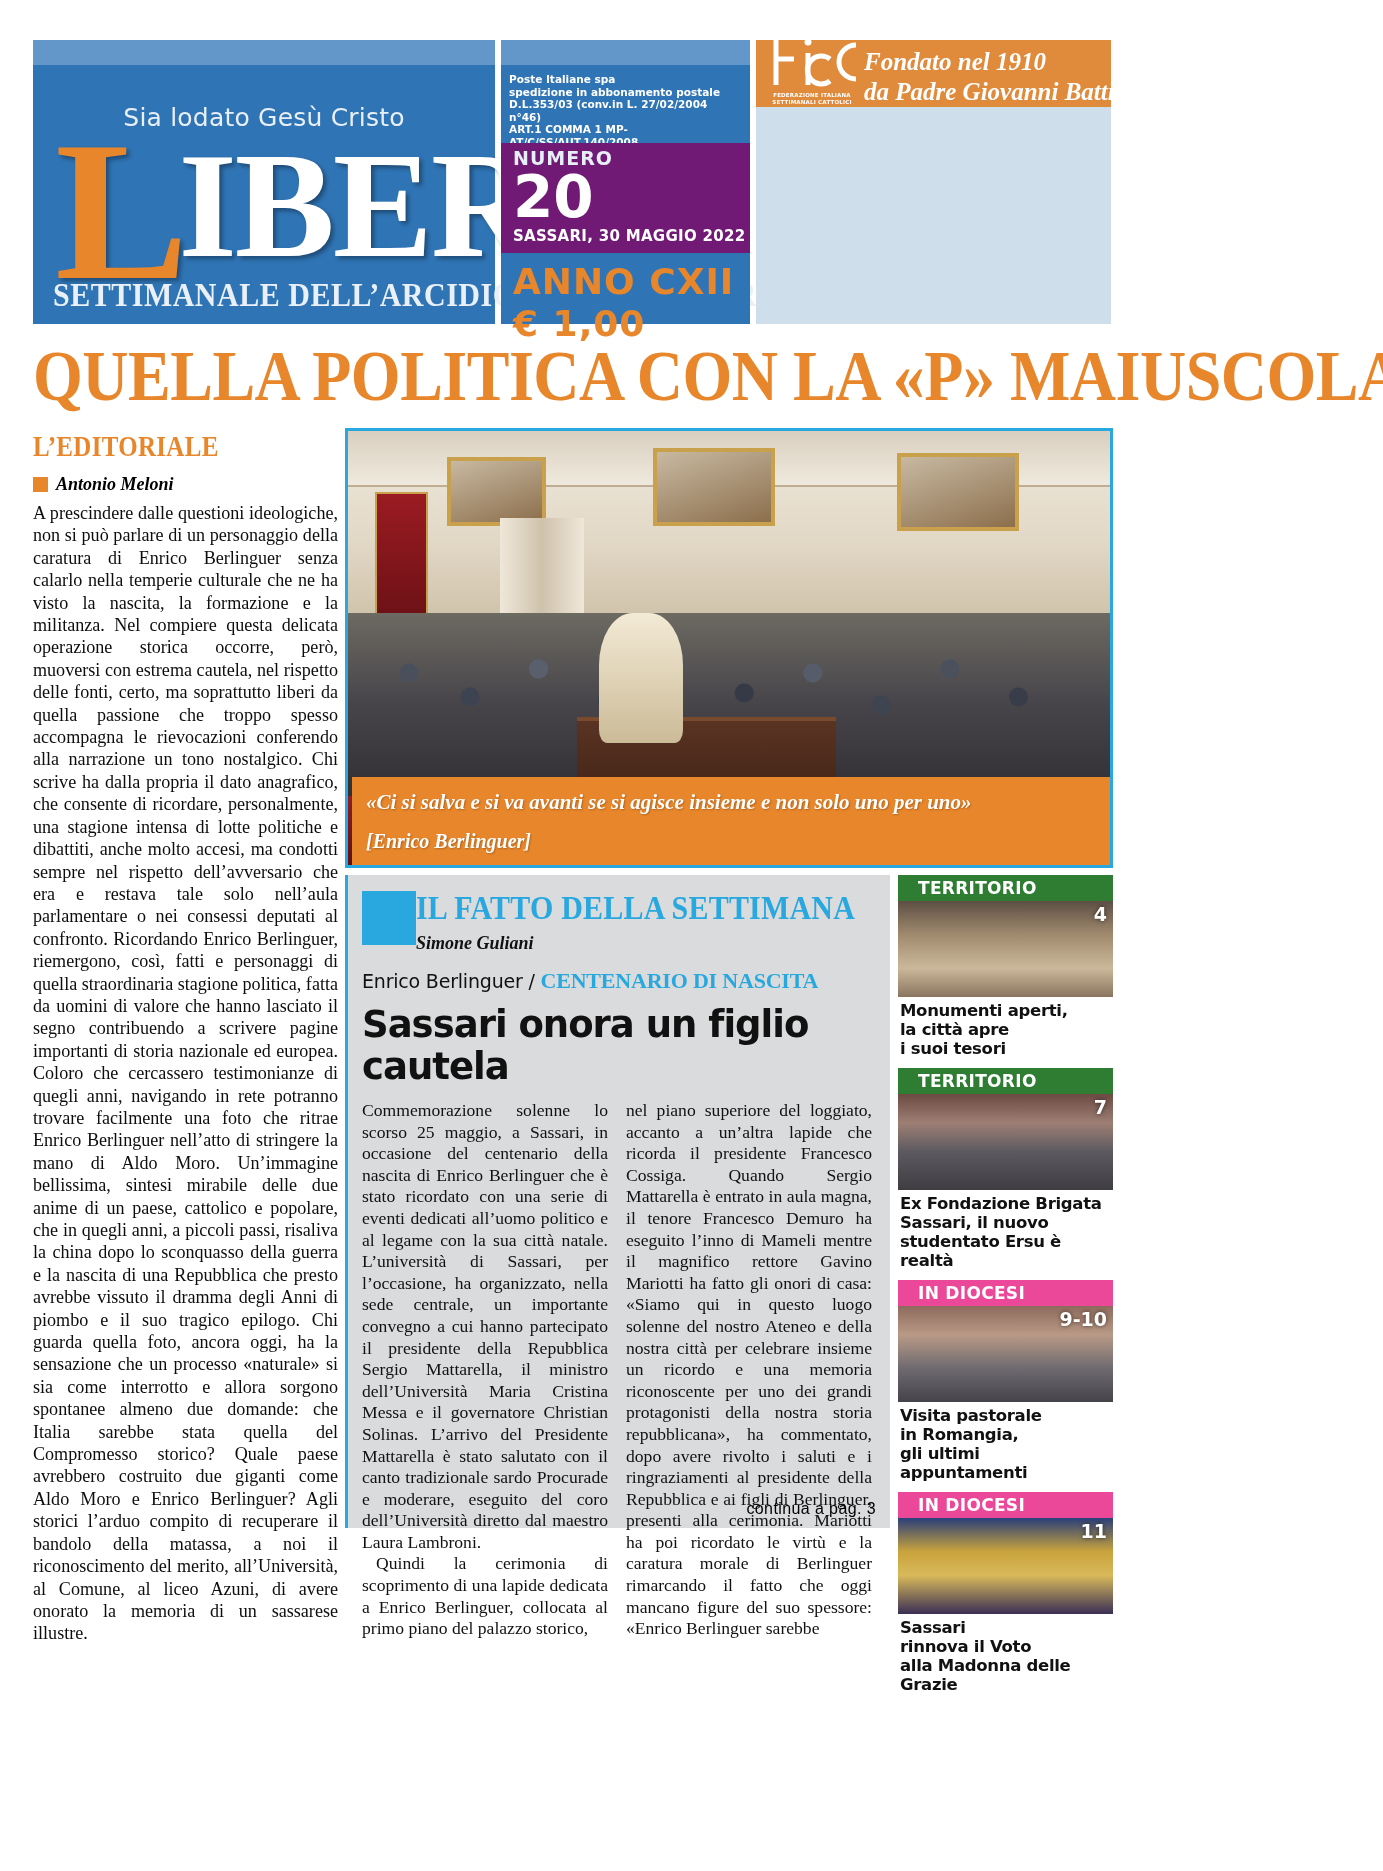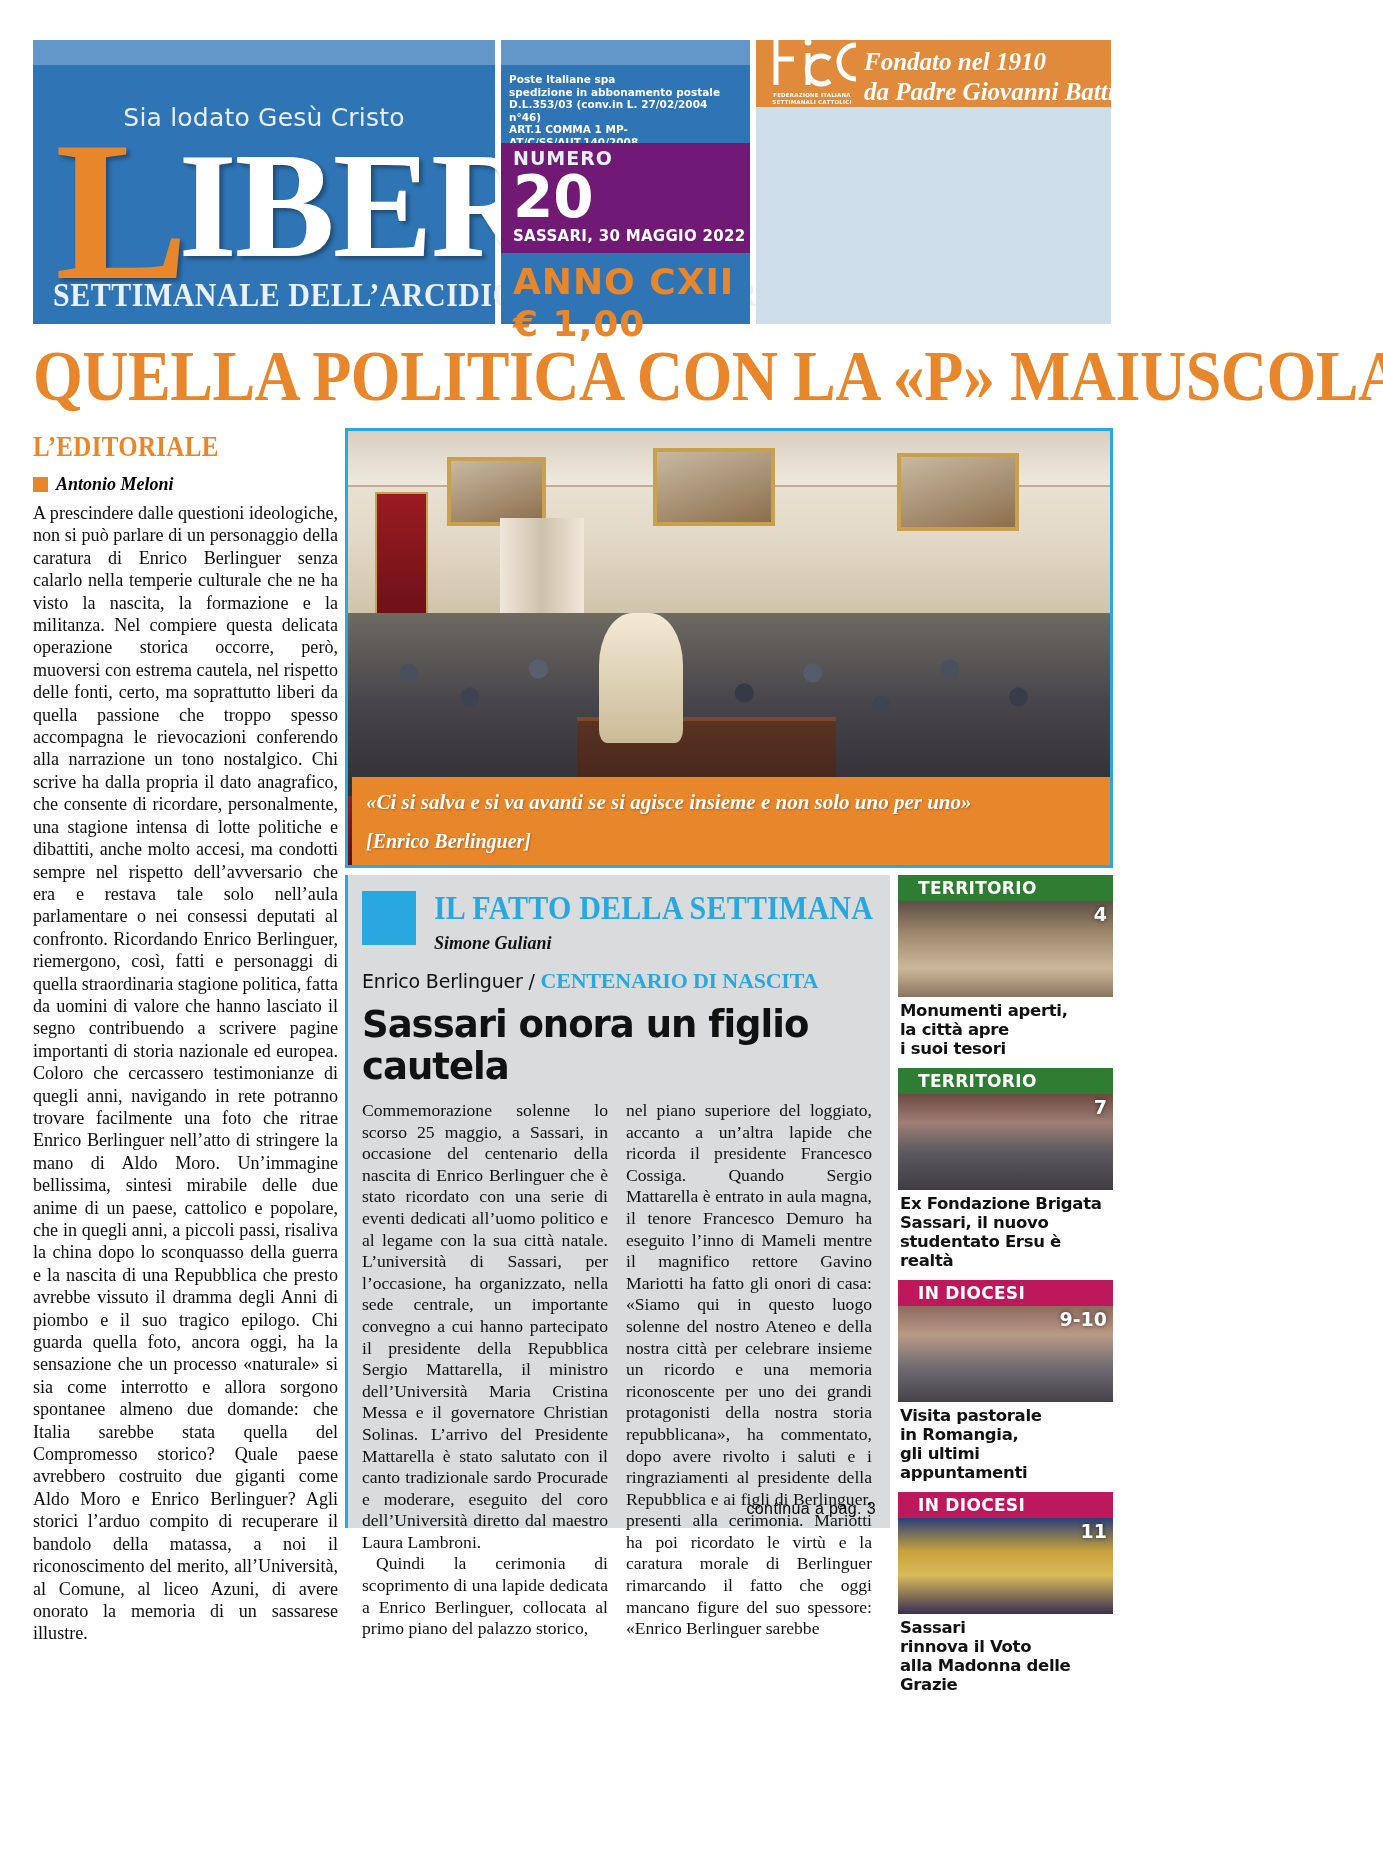--- a/index.html
+++ b/index.html
@@ -199,21 +199,21 @@
     font-size: 21px; line-height: 27px;
     text-shadow: 1px 1px 2px rgba(0,0,0,.25);
   }
   .hero-caption .src { display: block; margin-top: 12px; font-size: 20px; }
 
   
   .feature {
     position: absolute; left: 345px; top: 875px; width: 545px; height: 653px;
     background: #d9dbdc; border-left: 3px solid #29a8e0; padding: 14px 12px 8px 14px;
   }
-  .ft-head { display: flex; align-items: flex-start; gap: 18px; }
+  .ft-head { display: flex; align-items: flex-start; gap: 0; }
   .ft-sq { width: 54px; height: 54px; background: #29a8e0; flex: none; margin-top: 2px; }
   .ft-kicker {
     color: #29a8e0; font-family: "Liberation Serif", serif; font-weight: 700;
     font-size: 30px; letter-spacing: .2px; line-height: 32px;
     transform: scaleY(1.14); transform-origin: left top;
   }
   .ft-author {
     font-family: "Liberation Serif", serif; font-style: italic; font-weight: 700;
     font-size: 18px; color: #111; margin-top: 12px;
   }
@@ -242,21 +242,21 @@
 
   
   .sidebar { position: absolute; left: 898px; top: 875px; width: 215px; }
   .teaser { position: relative; margin-bottom: 4px; }
   .tz-bar {
     position: relative; height: 26px; color: #fff;
     font-family: "DejaVu Sans", sans-serif; font-weight: 700;
     font-size: 17px; line-height: 26px; padding-left: 20px; letter-spacing: .3px;
   }
   .tz-territorio { background: #2e7d32; }
-  .tz-diocesi { background: #be185d; }
+  .tz-diocesi { background: #ec4899; }
   .tz-page {
     position: absolute; right: 6px; top: 28px;
     color: #ffffff; font-family: "DejaVu Sans", sans-serif; font-weight: 700;
     font-size: 19px; z-index: 3; text-shadow: 0 0 4px rgba(0,0,0,.6);
   }
   .tz-photo { position: relative; width: 100%; height: 96px; overflow: hidden; }
   .tz-p1 { background: linear-gradient(180deg,#5d4f45 0%,#a08a6e 35%,#cbb89a 70%,#8a7560 100%); }
   .tz-p2 { background: linear-gradient(180deg,#6b4a42 0%,#9e7f74 30%,#5c5a60 60%,#3f3d42 100%); }
   .tz-p3 { background: linear-gradient(180deg,#8e6a5c 0%,#b99a86 30%,#6e6a70 65%,#45424a 100%); }
   .tz-p4 { background: linear-gradient(180deg,#2a3f7a 0%,#c9a33c 35%,#d8b95a 60%,#3a2f55 100%); }

